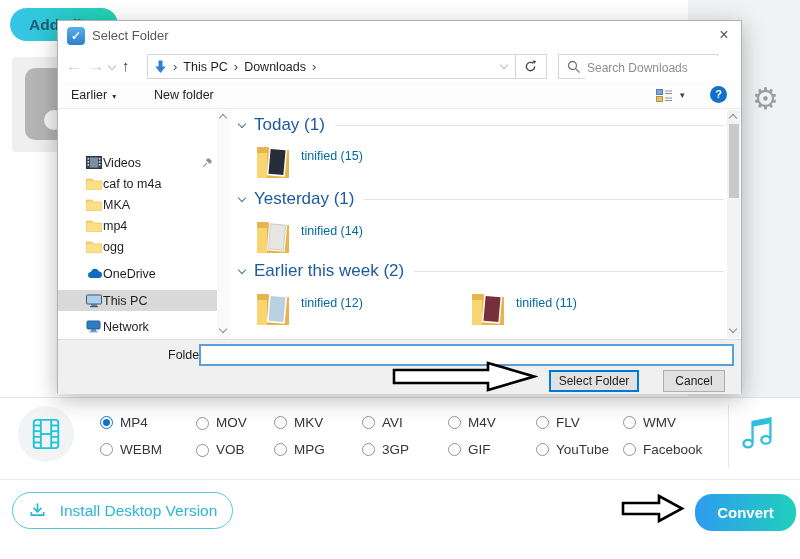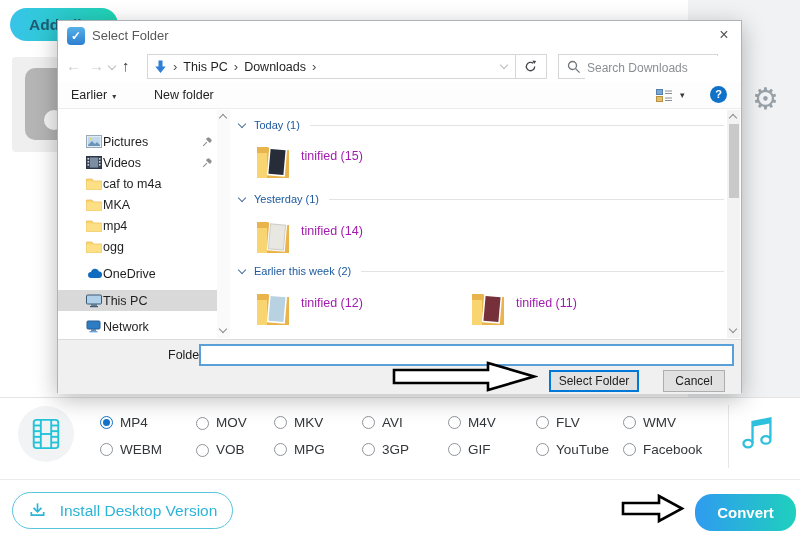--- a/index.html
+++ b/index.html
@@ -80,24 +80,24 @@
   .sic{position:absolute;left:28px;}
   .slab{position:absolute;left:45px;font-size:12.5px;color:#1f1f1f;white-space:nowrap;}
   .pin{position:absolute;left:144px;}
   .sbar{position:absolute;left:159px;top:89px;width:13px;height:228px;background:#fafafa;}
   .sbar .chev,.fbar .chev{position:absolute;left:3px;border-color:#8a8a8a;}
   .chev-up{transform:rotate(-135deg);}
   .chev-dn{transform:rotate(45deg);}
   
   .ghead{position:absolute;left:178px;width:488px;height:16px;display:flex;align-items:center;cursor:pointer;}
   .gchev{width:5px;height:5px;border:solid #4c6f9f;border-width:0 1.5px 1.5px 0;transform:rotate(45deg);margin:0 9px 2px 3px;}
-  .glab{font-size:11px;color:#1e5aa0;white-space:nowrap;}
+  .glab{font-size:17px;color:#1e5aa0;white-space:nowrap;}
   .grule{flex:1;height:1px;background:#e3e3e3;margin-left:10px;}
   .fitem{position:absolute;height:38px;display:flex;align-items:center;cursor:pointer;}
-  .fitem .flab{font-size:12.5px;color:#a21caf;margin-left:11px;margin-bottom:8px;}
+  .fitem .flab{font-size:12.5px;color:#0369a1;margin-left:11px;margin-bottom:8px;}
   .fb{fill:#e9b44c;} .ff{fill:#f8d571;}
   .fbar{position:absolute;left:669px;top:89px;width:13px;height:228px;background:#f3f3f3;}
   .fthumb{position:absolute;left:1.5px;top:14px;width:10px;height:74px;background:#c9c9c9;}
   
   .dfoot{position:absolute;left:0;top:318px;width:100%;height:55px;background:#f0f0f0;border-top:1px solid #dcdcdc;
          box-sizing:border-box;}
   .flabel{position:absolute;left:110px;top:8px;font-size:12.5px;color:#1d1d1d;}
   .finput{position:absolute;left:141px;top:4px;width:525px;height:18px;border:2px solid #5b9fd9;background:#fff;
           font-size:12px;font-family:"Liberation Sans",sans-serif;outline:none;padding:0 3px;}
   .dbtn{position:absolute;top:30px;height:22px;background:#e1e1e1;font-size:12px;color:#1d1d1d;
@@ -284,33 +284,20 @@
         <rect x="0.5" y="7.5" width="6" height="5" fill="#e2c06a" stroke="#b8923f"></rect>
         <line x1="9" y1="2" x2="16" y2="2" stroke="#8a8f94"></line>
           <line x1="9" y1="4.5" x2="16" y2="4.5" stroke="#8a8f94"></line>
         <line x1="9" y1="9" x2="16" y2="9" stroke="#8a8f94"></line>
           <line x1="9" y1="11.5" x2="16" y2="11.5" stroke="#8a8f94"></line>
       </svg>
       <span class="view-caret">▾</span>
       <span class="help-ico">?</span>
     </div>
 
-    <div class="srow" style="top:110px">
-      <svg class="sic" width="16" height="13" viewBox="0 0 16 13">
-        <rect x="0.5" y="0.5" width="15" height="12" fill="#fff" stroke="#9aa7b5"></rect>
-        <rect x="1.5" y="1.5" width="13" height="10" fill="#bfd9ec"></rect>
-        <path d="M2 10l4-4 3 3 2-2 3 3v1H2z" fill="#6c94b8"></path>
-        <circle cx="5" cy="4" r="1.2" fill="#f0d264"></circle>
-      </svg>
-      <span class="slab">Pictures</span>
-      <svg class="pin" width="11" height="11" viewBox="0 0 11 11">
-        <path d="M4.2 3.5l3.3 3.3 1.4-.5.9-2.3-2.8-2.8-2.3.9z" fill="#8f8f8f"></path>
-        <path d="M4.9 6.1 1.2 9.8" stroke="#8f8f8f" stroke-width="1.1" fill="none"></path>
-      </svg>
-    </div>
     <div class="srow" style="top:131px">
       <svg class="sic" width="16" height="13" viewBox="0 0 16 13">
         <rect x="0.5" y="0.5" width="15" height="12" fill="#3a4656" stroke="#2c3644"></rect>
         <rect x="4" y="1.5" width="8" height="10" fill="#7d8ea3"></rect>
         <rect x="1.5" y="2" width="1.6" height="1.6" fill="#d7dde5"></rect>
           <rect x="1.5" y="5" width="1.6" height="1.6" fill="#d7dde5"></rect>
         <rect x="1.5" y="8" width="1.6" height="1.6" fill="#d7dde5"></rect>
           <rect x="12.9" y="2" width="1.6" height="1.6" fill="#d7dde5"></rect>
         <rect x="12.9" y="5" width="1.6" height="1.6" fill="#d7dde5"></rect>
           <rect x="12.9" y="8" width="1.6" height="1.6" fill="#d7dde5"></rect>

